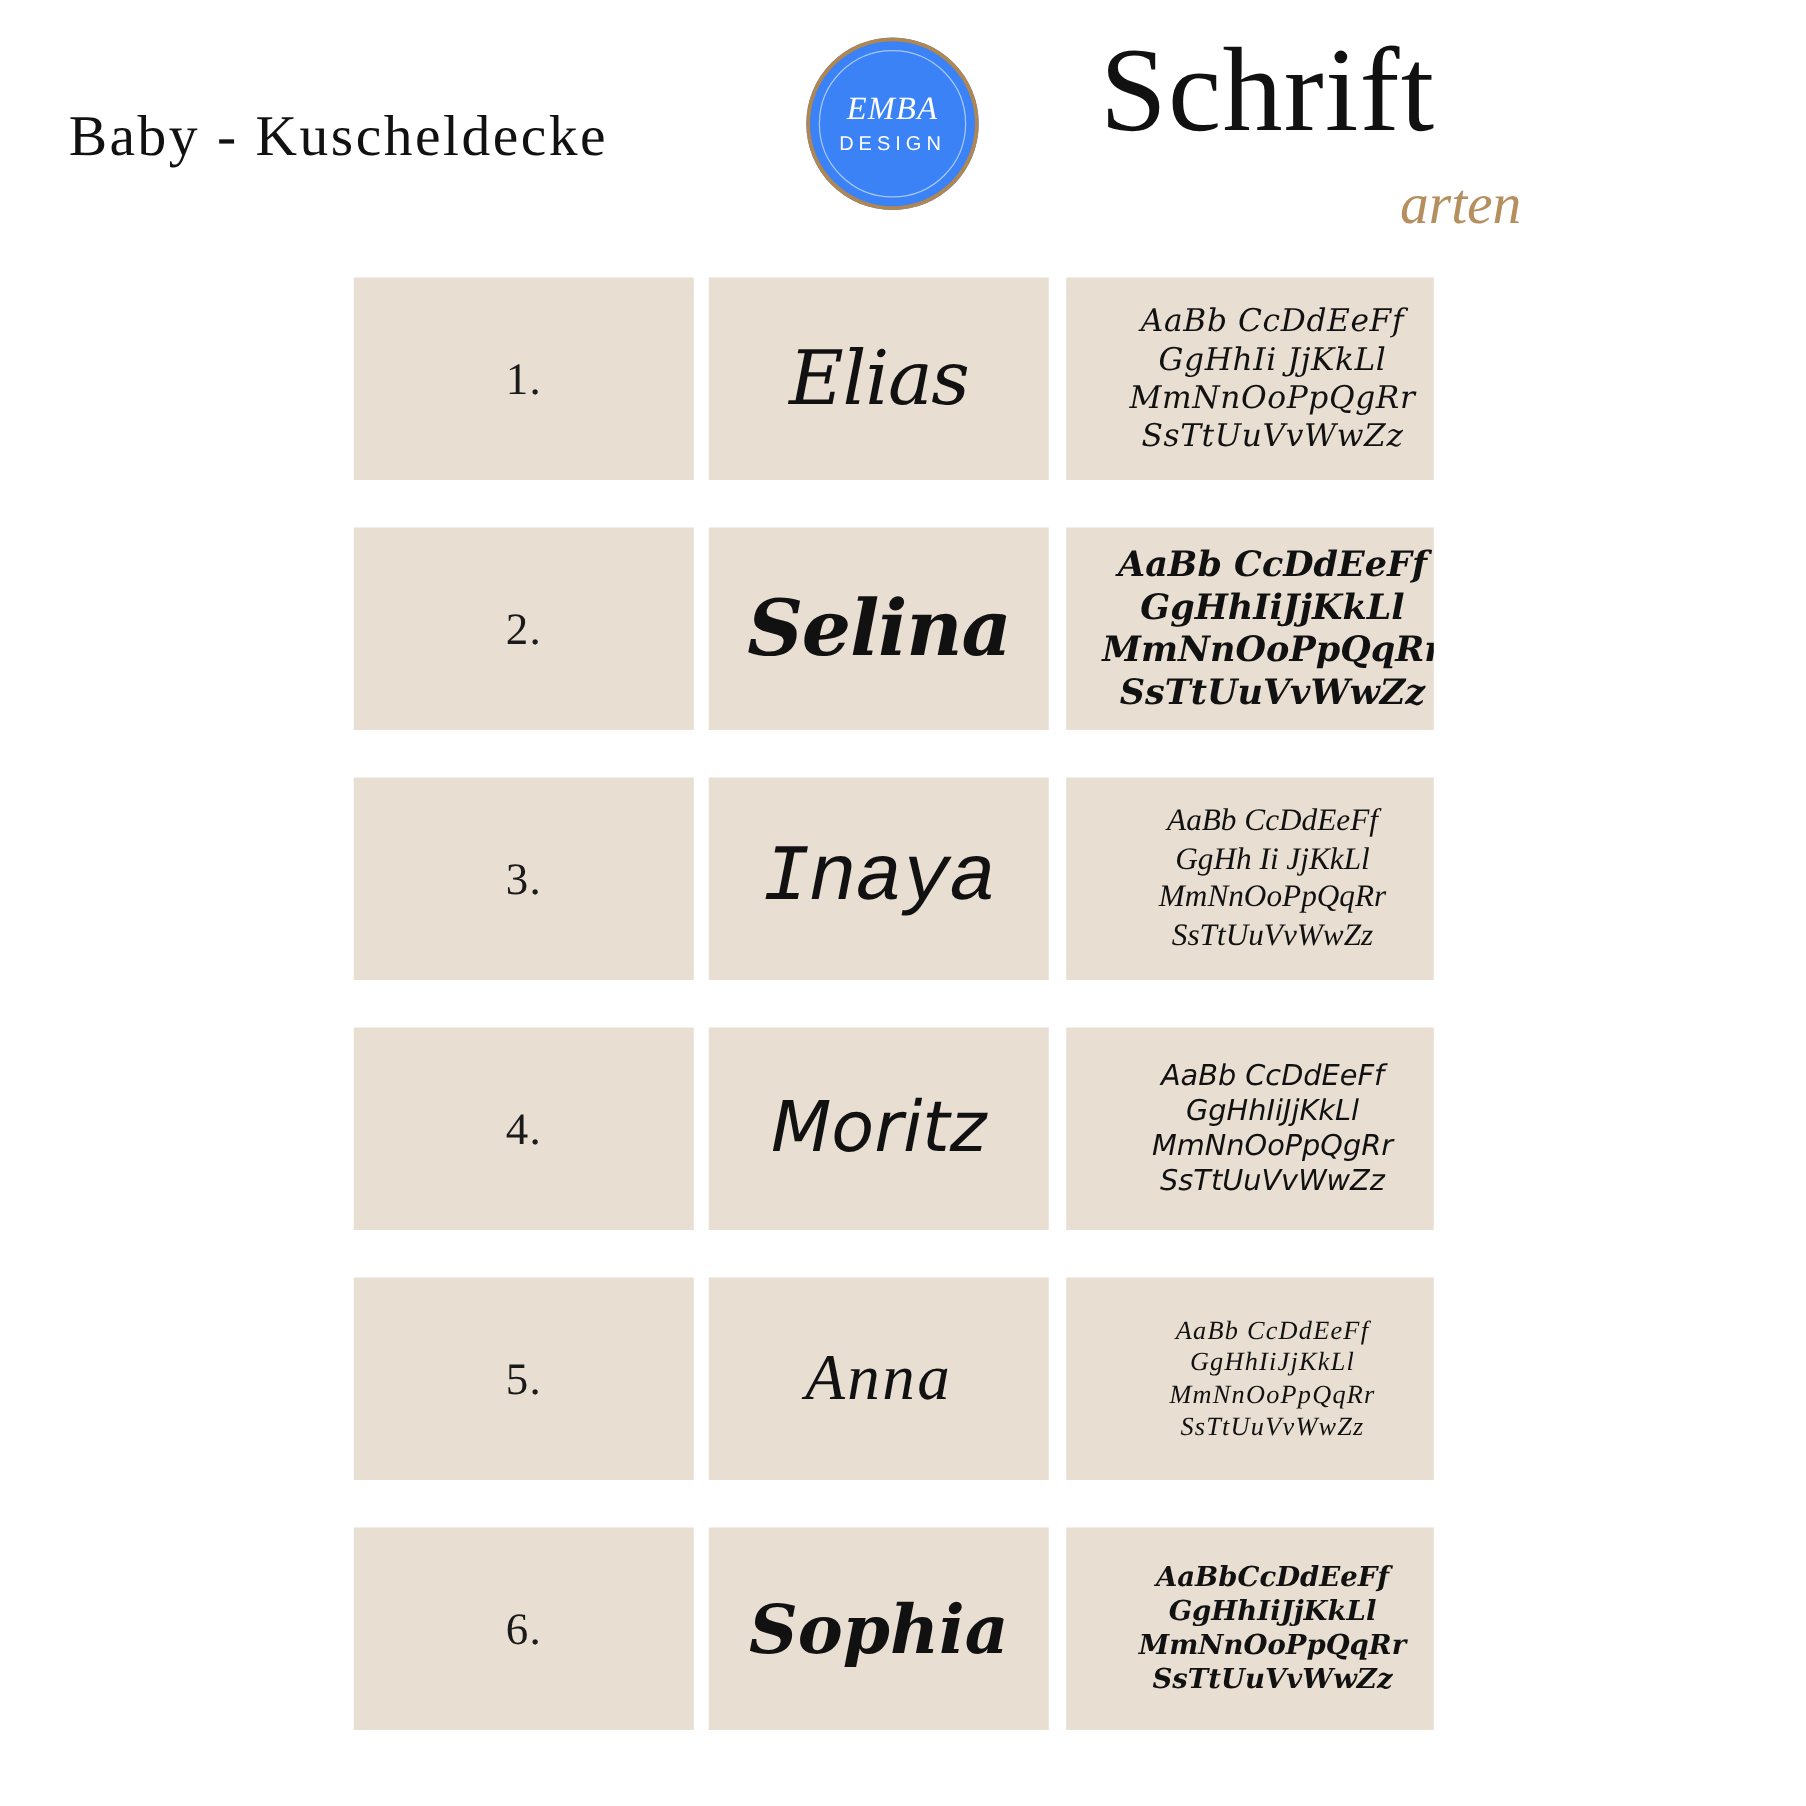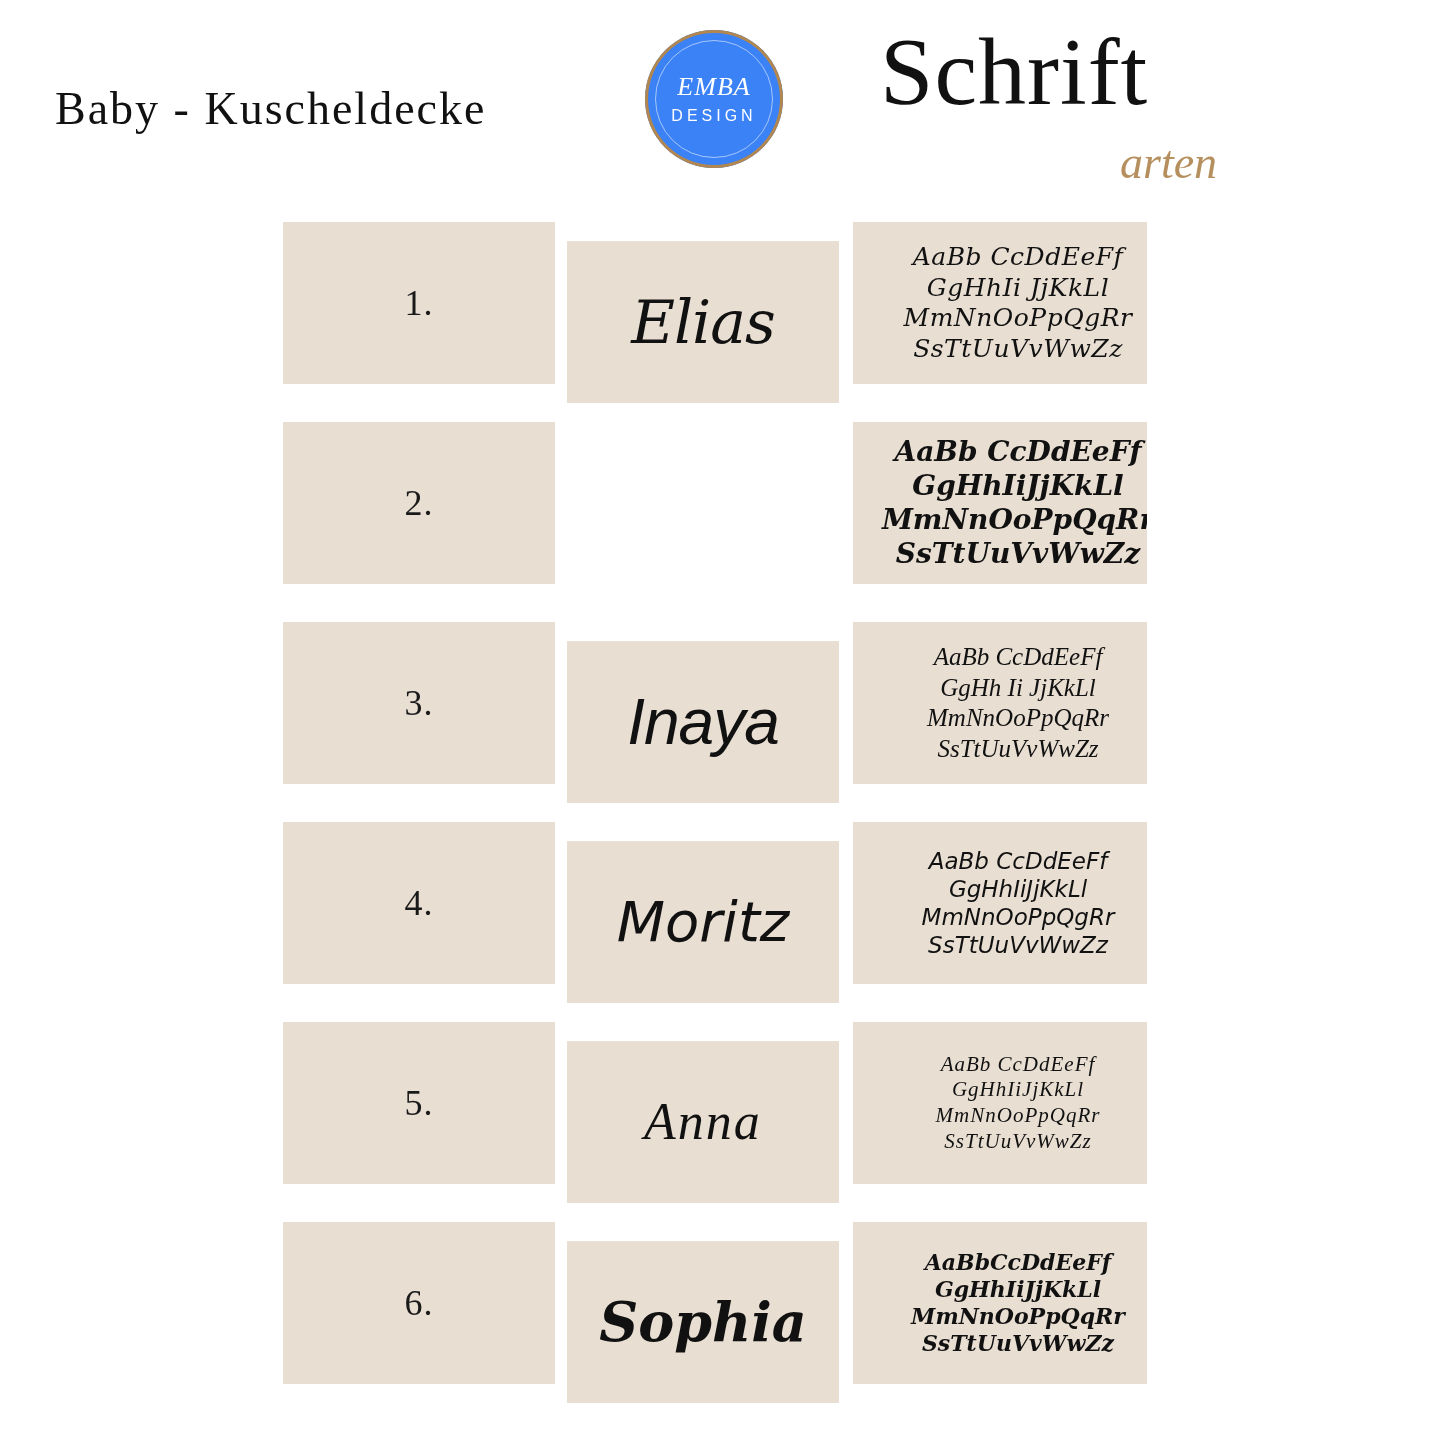--- a/index.html
+++ b/index.html
@@ -122,21 +122,20 @@
     left: 283px;
     top: 0;
     width: 272px;
     height: 162px;
   }
   .cell-name {
     left: 567px;
     top: 0;
     width: 272px;
     height: 162px;
-    margin-top: 19px;
   }
   .cell-alpha {
     left: 853px;
     top: 0;
     width: 258px;
     height: 162px;
     flex-direction: column;
     line-height: 1.22;
     padding-left: 36px;
   }
@@ -181,21 +180,21 @@
   }
   .style-2 .alpha-line {
     font-family: "DejaVu Serif", serif;
     font-style: italic;
     font-weight: bold;
     font-size: 28px;
     letter-spacing: 0px;
   }
 
   .style-3 .name-text {
-    font-family: Liberation Sans, sans-serif;
+    font-family: Liberation Mono, monospace;
     font-style: italic;
     font-size: 64px;
     letter-spacing: -1px;
   }
   .style-3 .alpha-line {
     font-family: "Liberation Serif", serif;
     font-style: italic;
     font-size: 25px;
   }
 
@@ -269,20 +268,23 @@
       <span class="alpha-line">GgHhIi JjKkLl</span>
       <span class="alpha-line">MmNnOoPpQgRr</span>
       <span class="alpha-line">SsTtUuVvWwZz</span>
     </div>
   </div>
 
   <div class="row style-2">
     <div class="cell cell-num">
       <span class="num-text">2.</span>
     </div>
+    <div class="cell cell-name">
+      <span class="name-text">Selina</span>
+    </div>
     <div class="cell cell-alpha">
       <span class="alpha-line">AaBb CcDdEeFf</span>
       <span class="alpha-line">GgHhIiJjKkLl</span>
       <span class="alpha-line">MmNnOoPpQqRr</span>
       <span class="alpha-line">SsTtUuVvWwZz</span>
     </div>
   </div>
 
   <div class="row style-3">
     <div class="cell cell-num">

